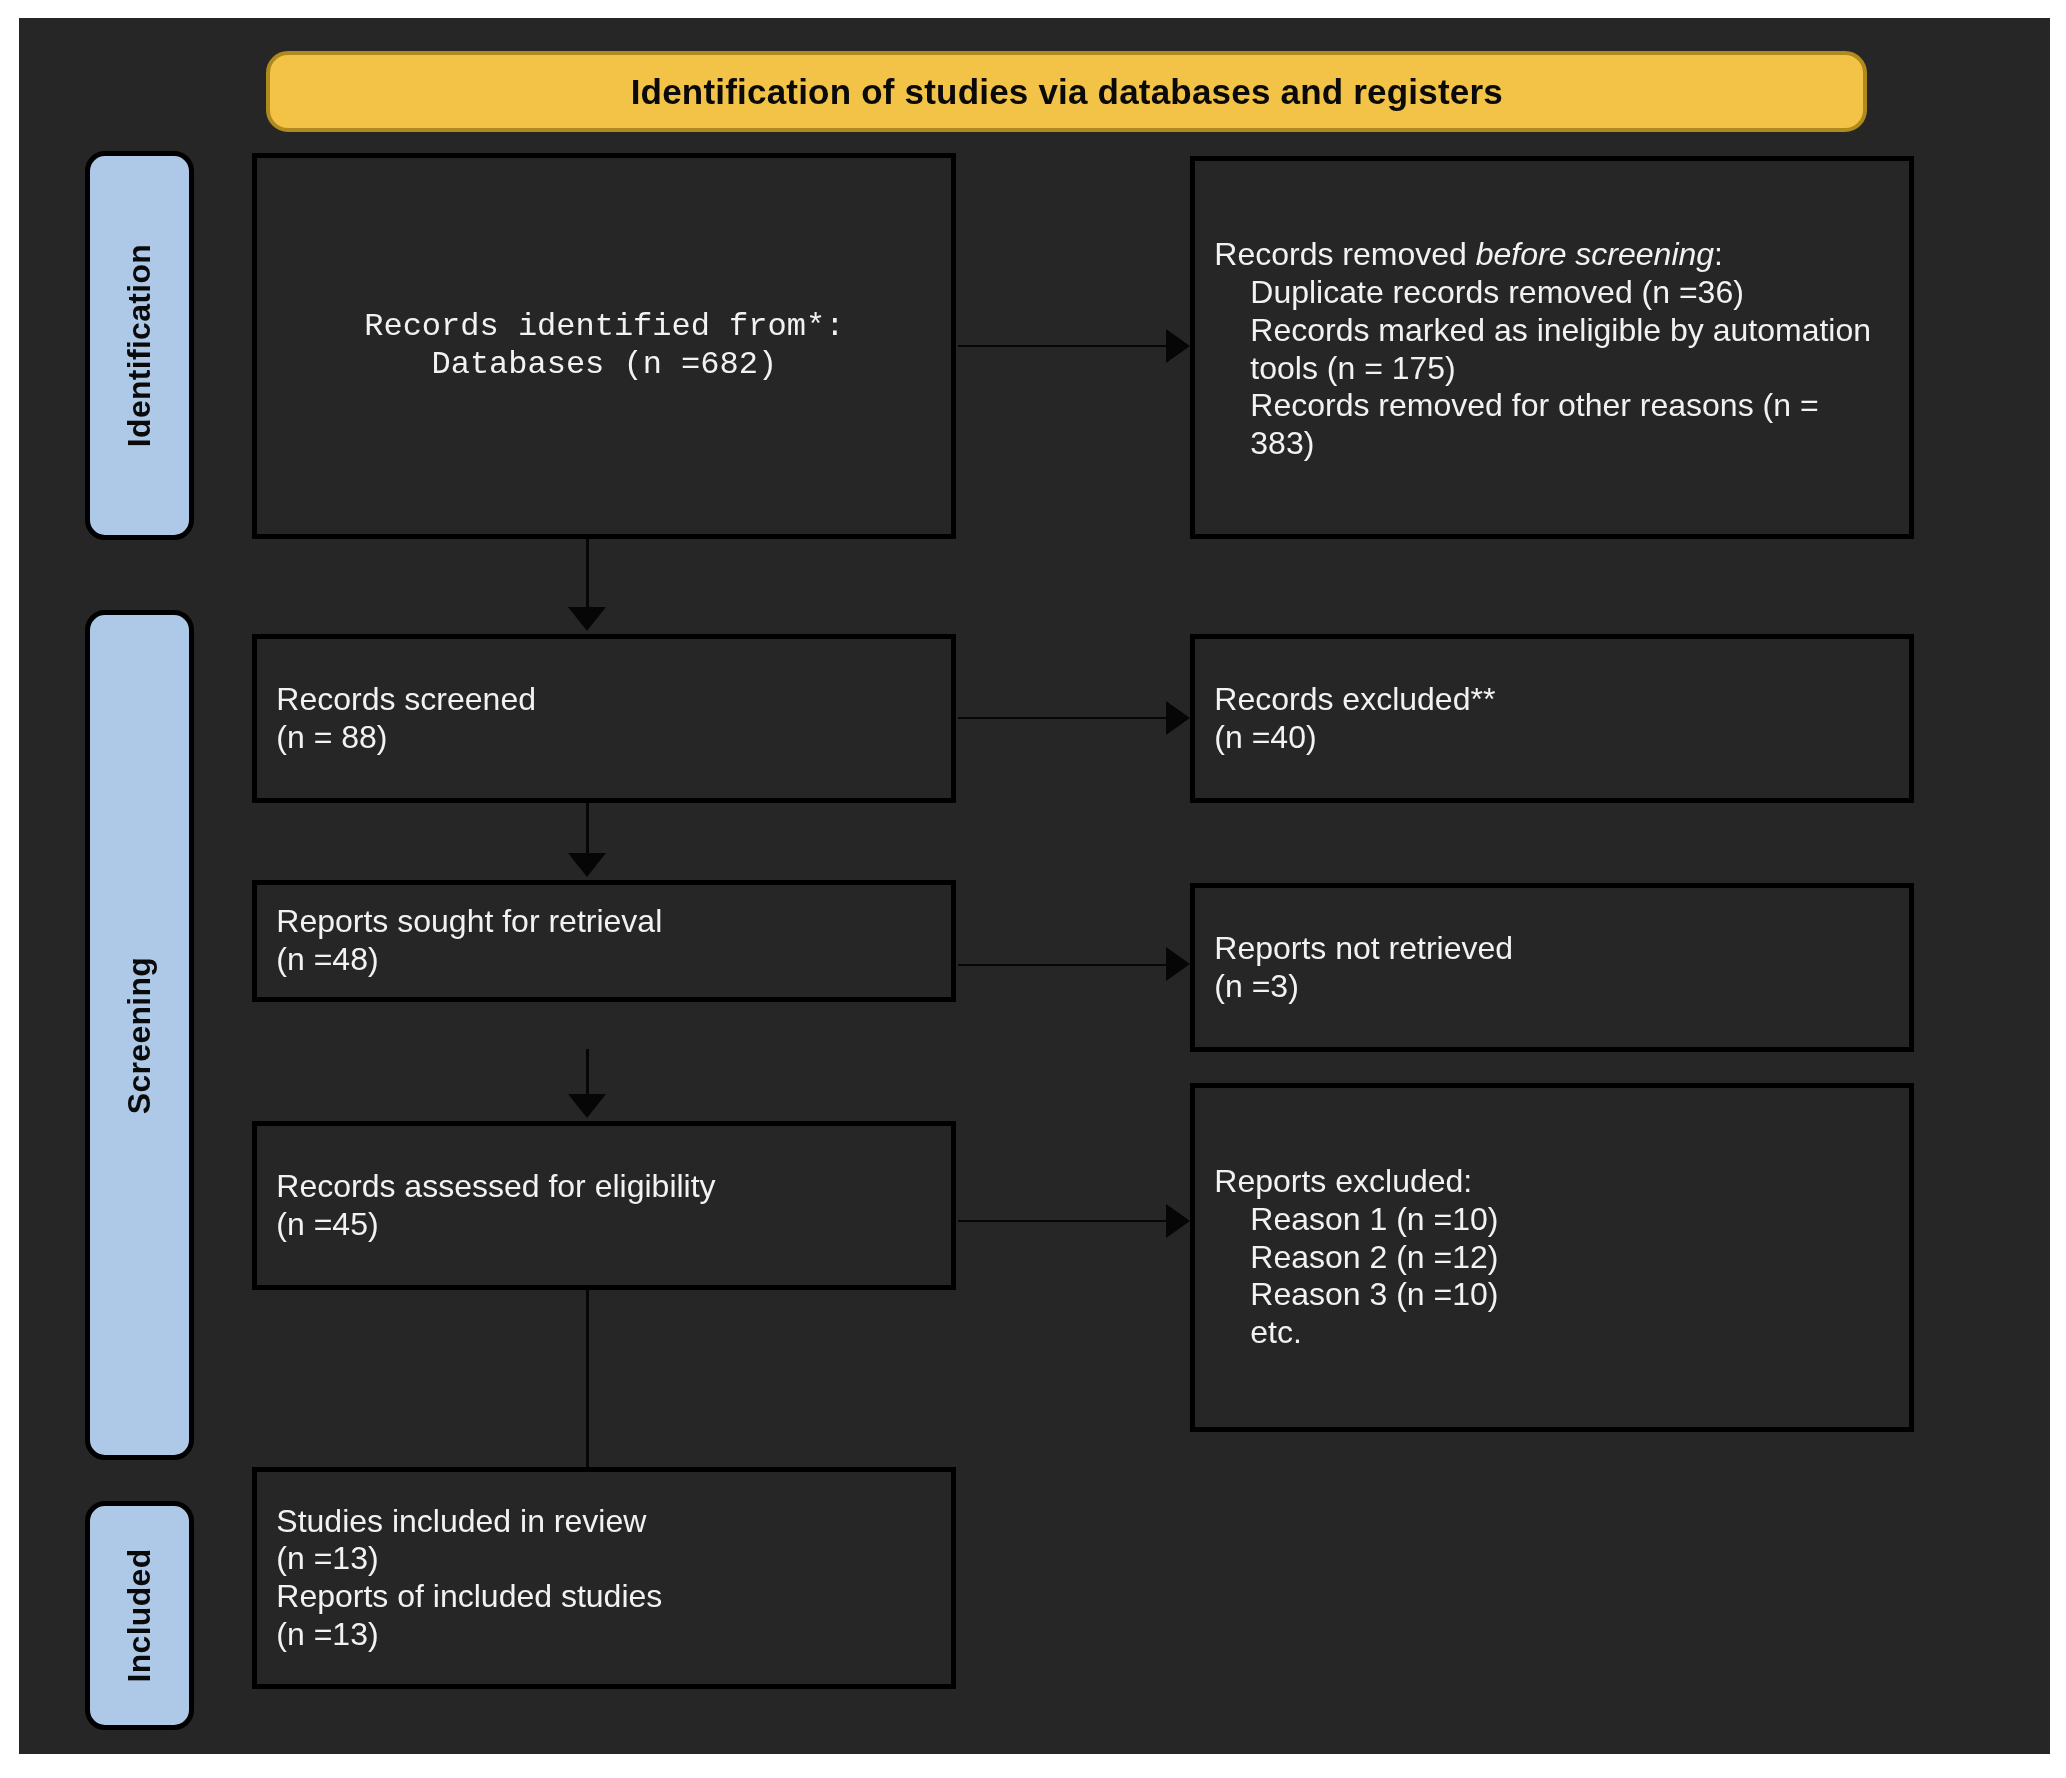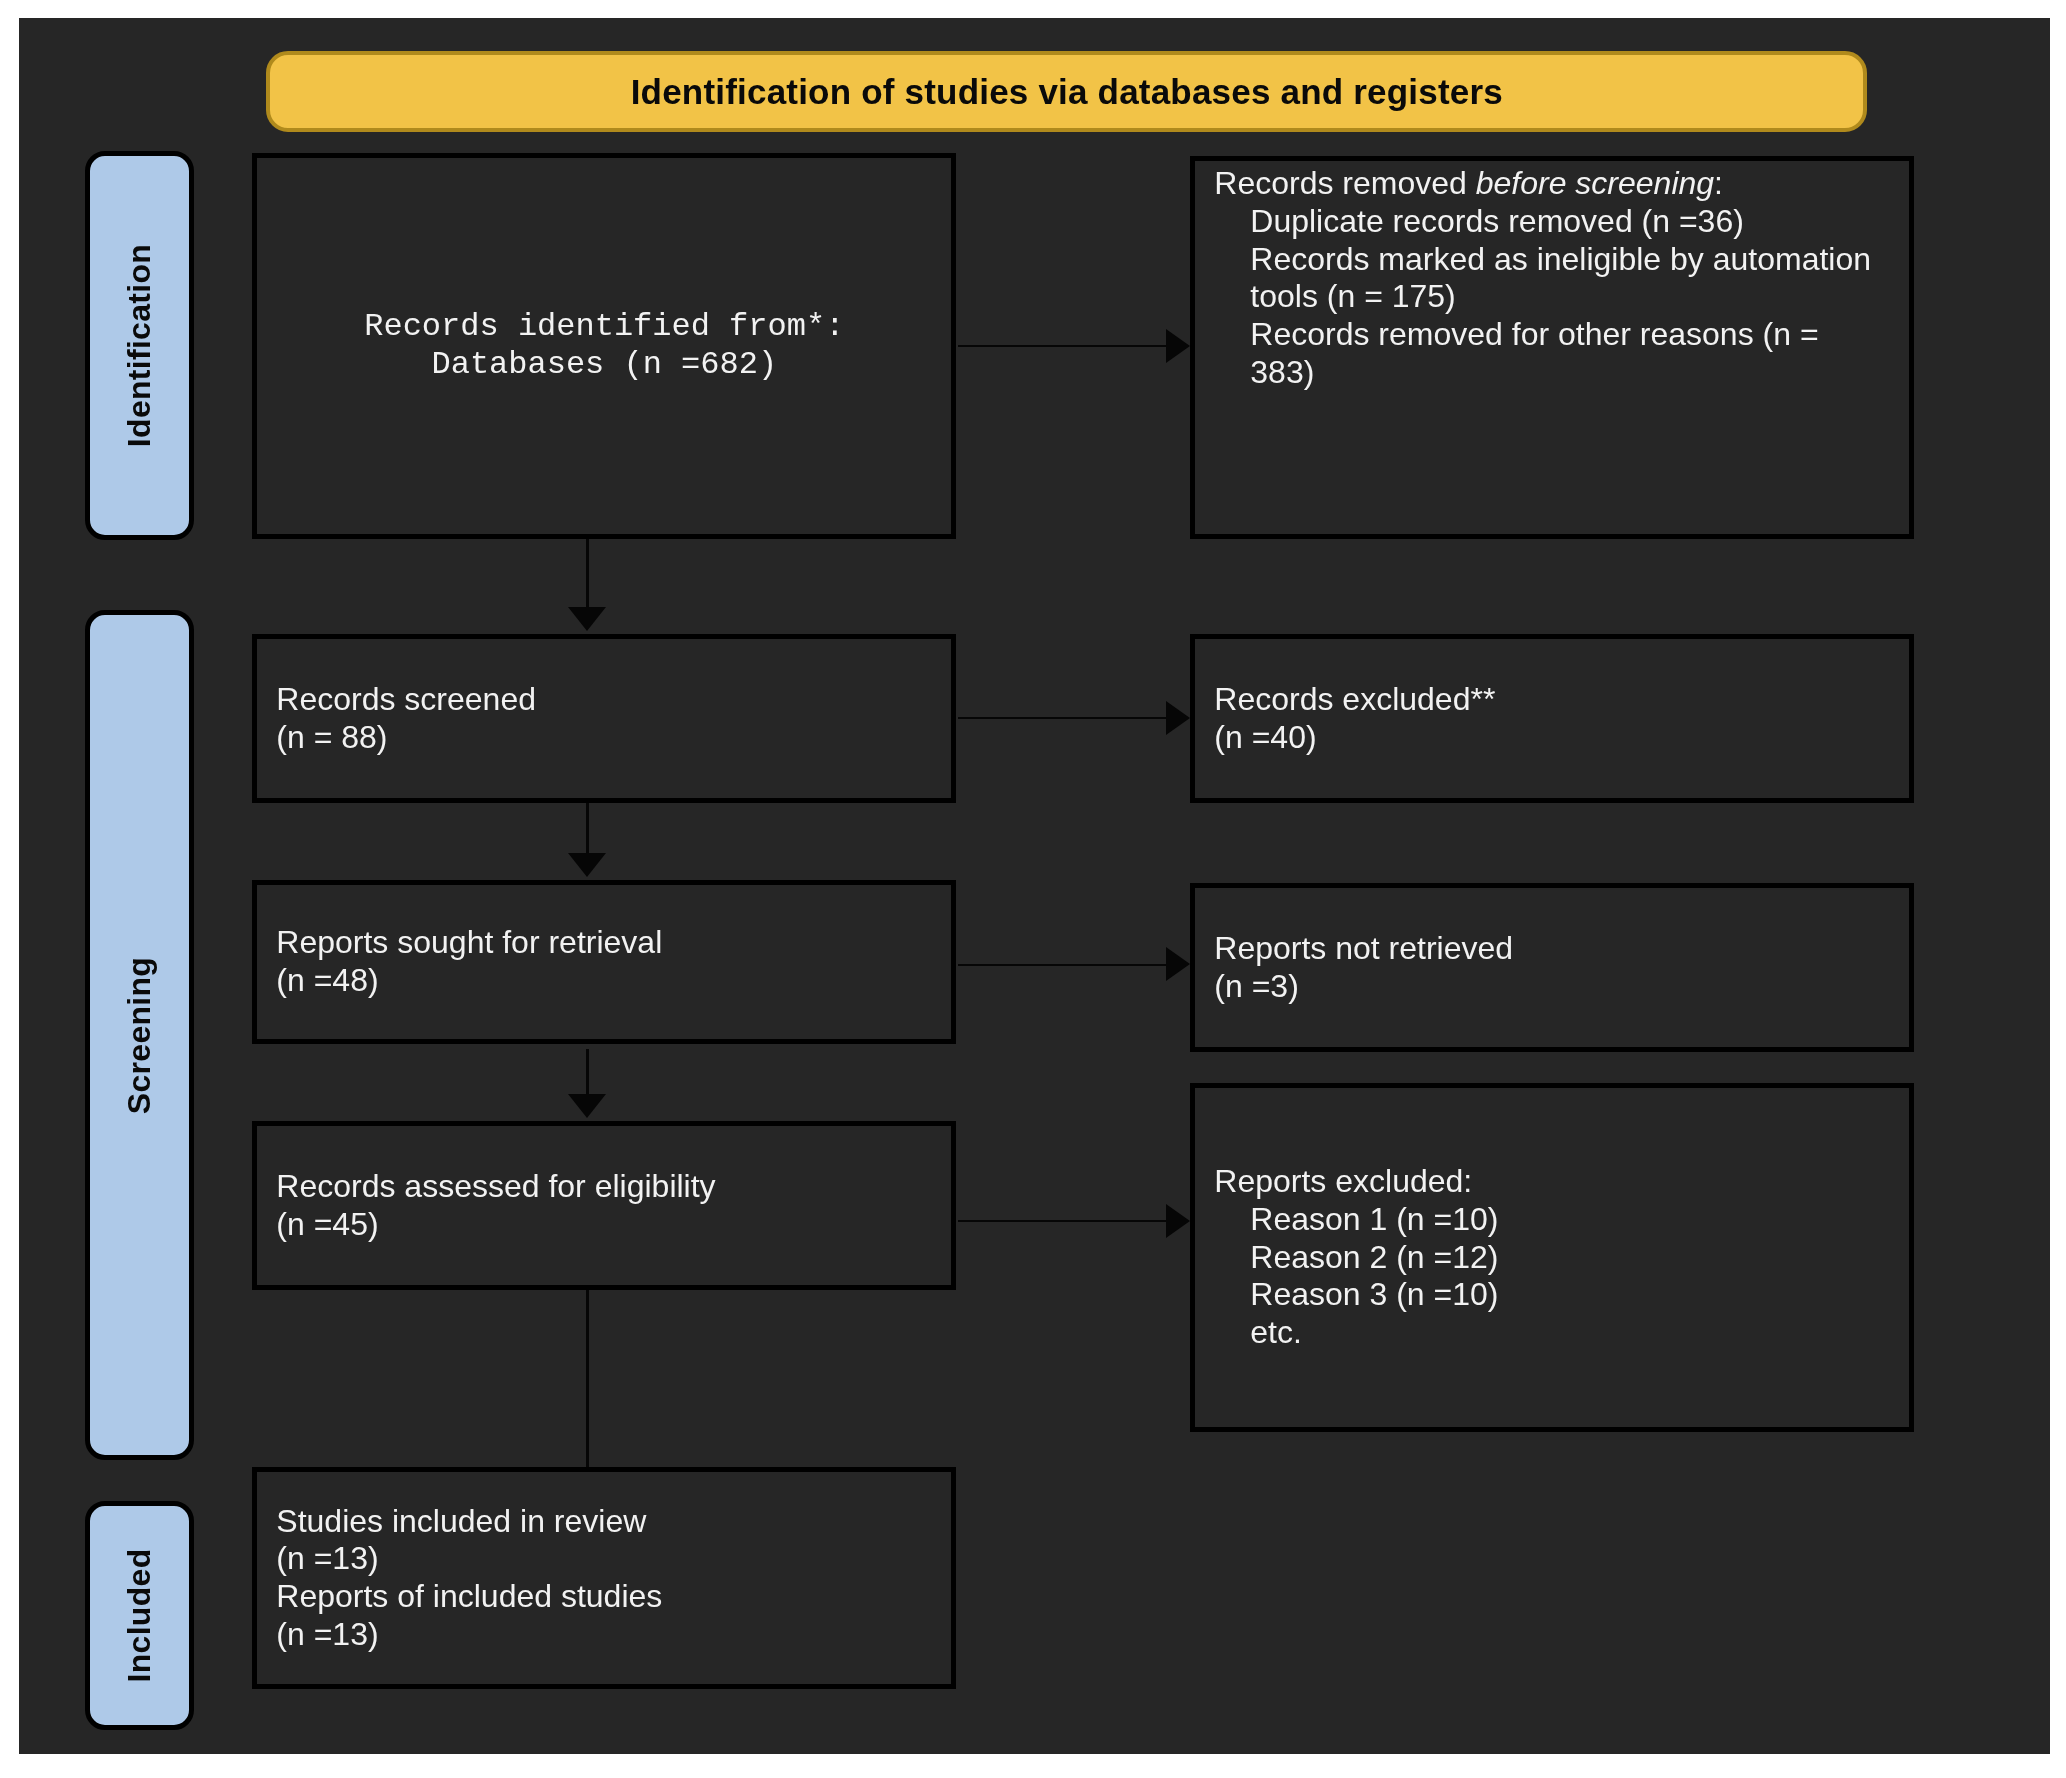--- a/index.html
+++ b/index.html
@@ -86,26 +86,26 @@
   }
   .flow-box .line {
     color: #f2f2f2;
     font-size: 32px;
     line-height: 1.18;
     white-space: pre-wrap;
   }
   .flow-box .line.indent { padding-left: 36px; }
   .flow-box .line .ital { font-style: italic; }
   .flow-box.center-text { align-items: center; text-align: center; }
-  .flow-box.top-text { justify-content: flex-start; padding-top: 4px; }
+  .flow-box.top-text { justify-content: center; padding-top: 4px; }
 
   
   #box-identified   { left: 233px;  top: 135px;  width: 704px; height: 386px; font-family: Liberation Mono, monospace; }
   #box-screened     { left: 233px;  top: 616px; width: 704px; height: 169px; }
-  #box-sought       { left: 233px;  top: 862px; width: 704px; height: 164px; }
+  #box-sought       { left: 233px;  top: 862px; width: 704px; height: 122px; }
   #box-assessed     { left: 233px;  top: 1103px; width: 704px; height: 169px; }
   #box-included     { left: 233px;  top: 1449px; width: 704px; height: 222px; }
 
   
   #box-removed      { left: 1171px; top: 138px;  width: 724px; height: 383px; }
   #box-excluded-rec { left: 1171px; top: 616px; width: 724px; height: 169px; }
   #box-not-retr     { left: 1171px; top: 865px; width: 724px; height: 169px; }
   #box-excluded-rep { left: 1171px; top: 1065px; width: 724px; height: 349px; }
 
   

